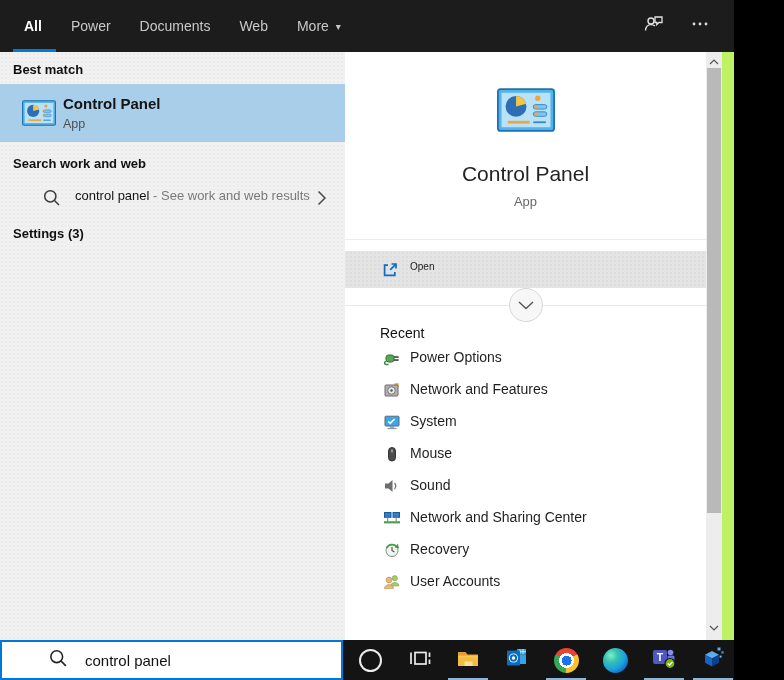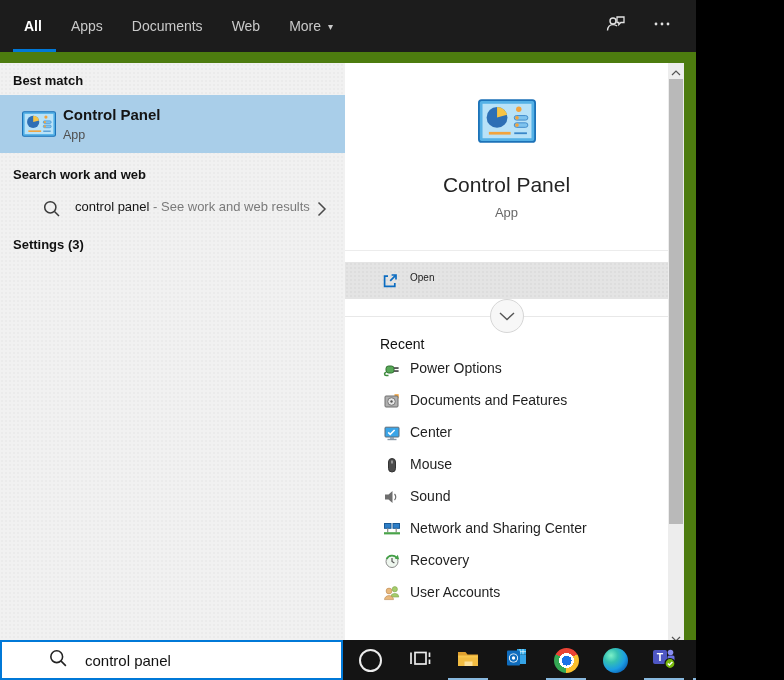--- a/index.html
+++ b/index.html
@@ -1,30 +1,30 @@
 <!DOCTYPE html>
 <html><head>
 <meta charset="utf-8">
 <style>
   html,body{margin:0;padding:0;background:#000;}
   .screen{position:relative;width:696px;height:680px;overflow:hidden;
-    font-family:"Liberation Sans","DejaVu Sans",sans-serif;background:#4d7c0f;}
+    font-family:"Liberation Sans","DejaVu Sans",sans-serif;background:#bef264;padding-left:38px;}
 
   
   .topbar{position:absolute;top:0;left:0;right:0;height:52px;background:#1c1c1c;
     display:flex;align-items:stretch;padding-left:24px;box-sizing:border-box;}
   .tab{position:relative;display:flex;align-items:center;margin-right:29px;
     font-size:14px;color:#c9c9c9;cursor:default;}
   .tab.active{color:#fff;font-weight:700;}
   .tab.active::after{content:"";position:absolute;left:-11px;right:-14px;bottom:0;height:3px;background:#0078d7;}
   .tab .caret{margin-left:7px;font-size:10px;color:#c9c9c9;}
   .topbar-icons{margin-left:auto;display:flex;align-items:center;gap:24px;padding-right:24px;}
 
   
-  .main{position:absolute;top:52px;left:0;right:12px;height:588px;display:flex;margin-top:11px;}
+  .main{position:absolute;top:52px;left:0;right:12px;height:588px;display:flex;}
 
   
   .left{position:relative;width:345px;background:#f1f1f1;flex:none;
     background-image:radial-gradient(rgba(0,0,0,0.025) 1px,transparent 1px);background-size:4px 4px;}
   .lp-header{position:absolute;left:13px;font-size:13px;font-weight:700;color:#111;}
   .h-best{top:10px;} .h-web{top:104px;} .h-settings{top:174px;}
   .bm-item{position:absolute;top:32px;left:0;right:0;height:58px;background:#a9cee9;}
   .bm-icon{position:absolute;left:22px;top:16px;}
   .bm-title{position:absolute;left:63px;top:11px;font-size:15px;font-weight:600;color:#141414;}
   .bm-sub{position:absolute;left:63px;top:33px;font-size:12.5px;color:#4f4f4f;}
@@ -81,21 +81,21 @@
 </head>
 <body>
 
 <div class="screen">
 
   <div class="topbar">
     <div class="tab active">
         <span>All</span>
       </div>
     <div class="tab">
-        <span>Apps</span>
+        <span>Power</span>
       </div>
     <div class="tab">
         <span>Documents</span>
       </div>
     <div class="tab">
         <span>Web</span>
       </div>
     <div class="tab">
         <span>More</span>
         <span class="caret">▾</span>
@@ -217,32 +217,32 @@
         </div>
         <div class="recent-item">
           <span class="ri">
             <svg width="18" height="18" viewBox="0 0 18 18">
               <rect x="11.5" y="2.2" width="4.2" height="4.2" fill="#f0a23c"></rect>
               <rect x="2" y="4" width="13" height="11" rx="1" fill="#b0b0b0" stroke="#6e6e6e"></rect>
               <circle cx="8.5" cy="9.5" r="3.8" fill="#e6e6e6" stroke="#777"></circle>
               <circle cx="8.5" cy="9.5" r="1.2" fill="#555"></circle>
             </svg>
           </span>
-          <span class="rlabel">Documents and Features</span>
+          <span class="rlabel">Network and Features</span>
         </div>
         <div class="recent-item">
           <span class="ri">
             <svg width="18" height="18" viewBox="0 0 18 18">
               <rect x="2" y="3.2" width="14" height="9.8" rx="0.8" fill="#3aa5e8" stroke="#5a6b78"></rect>
               <path d="M5.2,8.4 l2,2 l4.4,-4.4" fill="none" stroke="#fff" stroke-width="1.5"></path>
               <rect x="7" y="13" width="4" height="1.8" fill="#8a9aa8"></rect>
               <rect x="4.5" y="14.8" width="9" height="1.4" fill="#8a9aa8"></rect>
             </svg>
           </span>
-          <span class="rlabel">Center</span>
+          <span class="rlabel">System</span>
         </div>
         <div class="recent-item">
           <span class="ri">
             <svg width="18" height="18" viewBox="0 0 18 18">
               <rect x="5.5" y="2.5" width="7" height="13.5" rx="3.5" fill="#4c4c4c" stroke="#333"></rect>
               <line x1="9" y1="4.5" x2="9" y2="7.5" stroke="#c8c8c8" stroke-width="1.2"></line>
             </svg>
           </span>
           <span class="rlabel">Mouse</span>
         </div>

